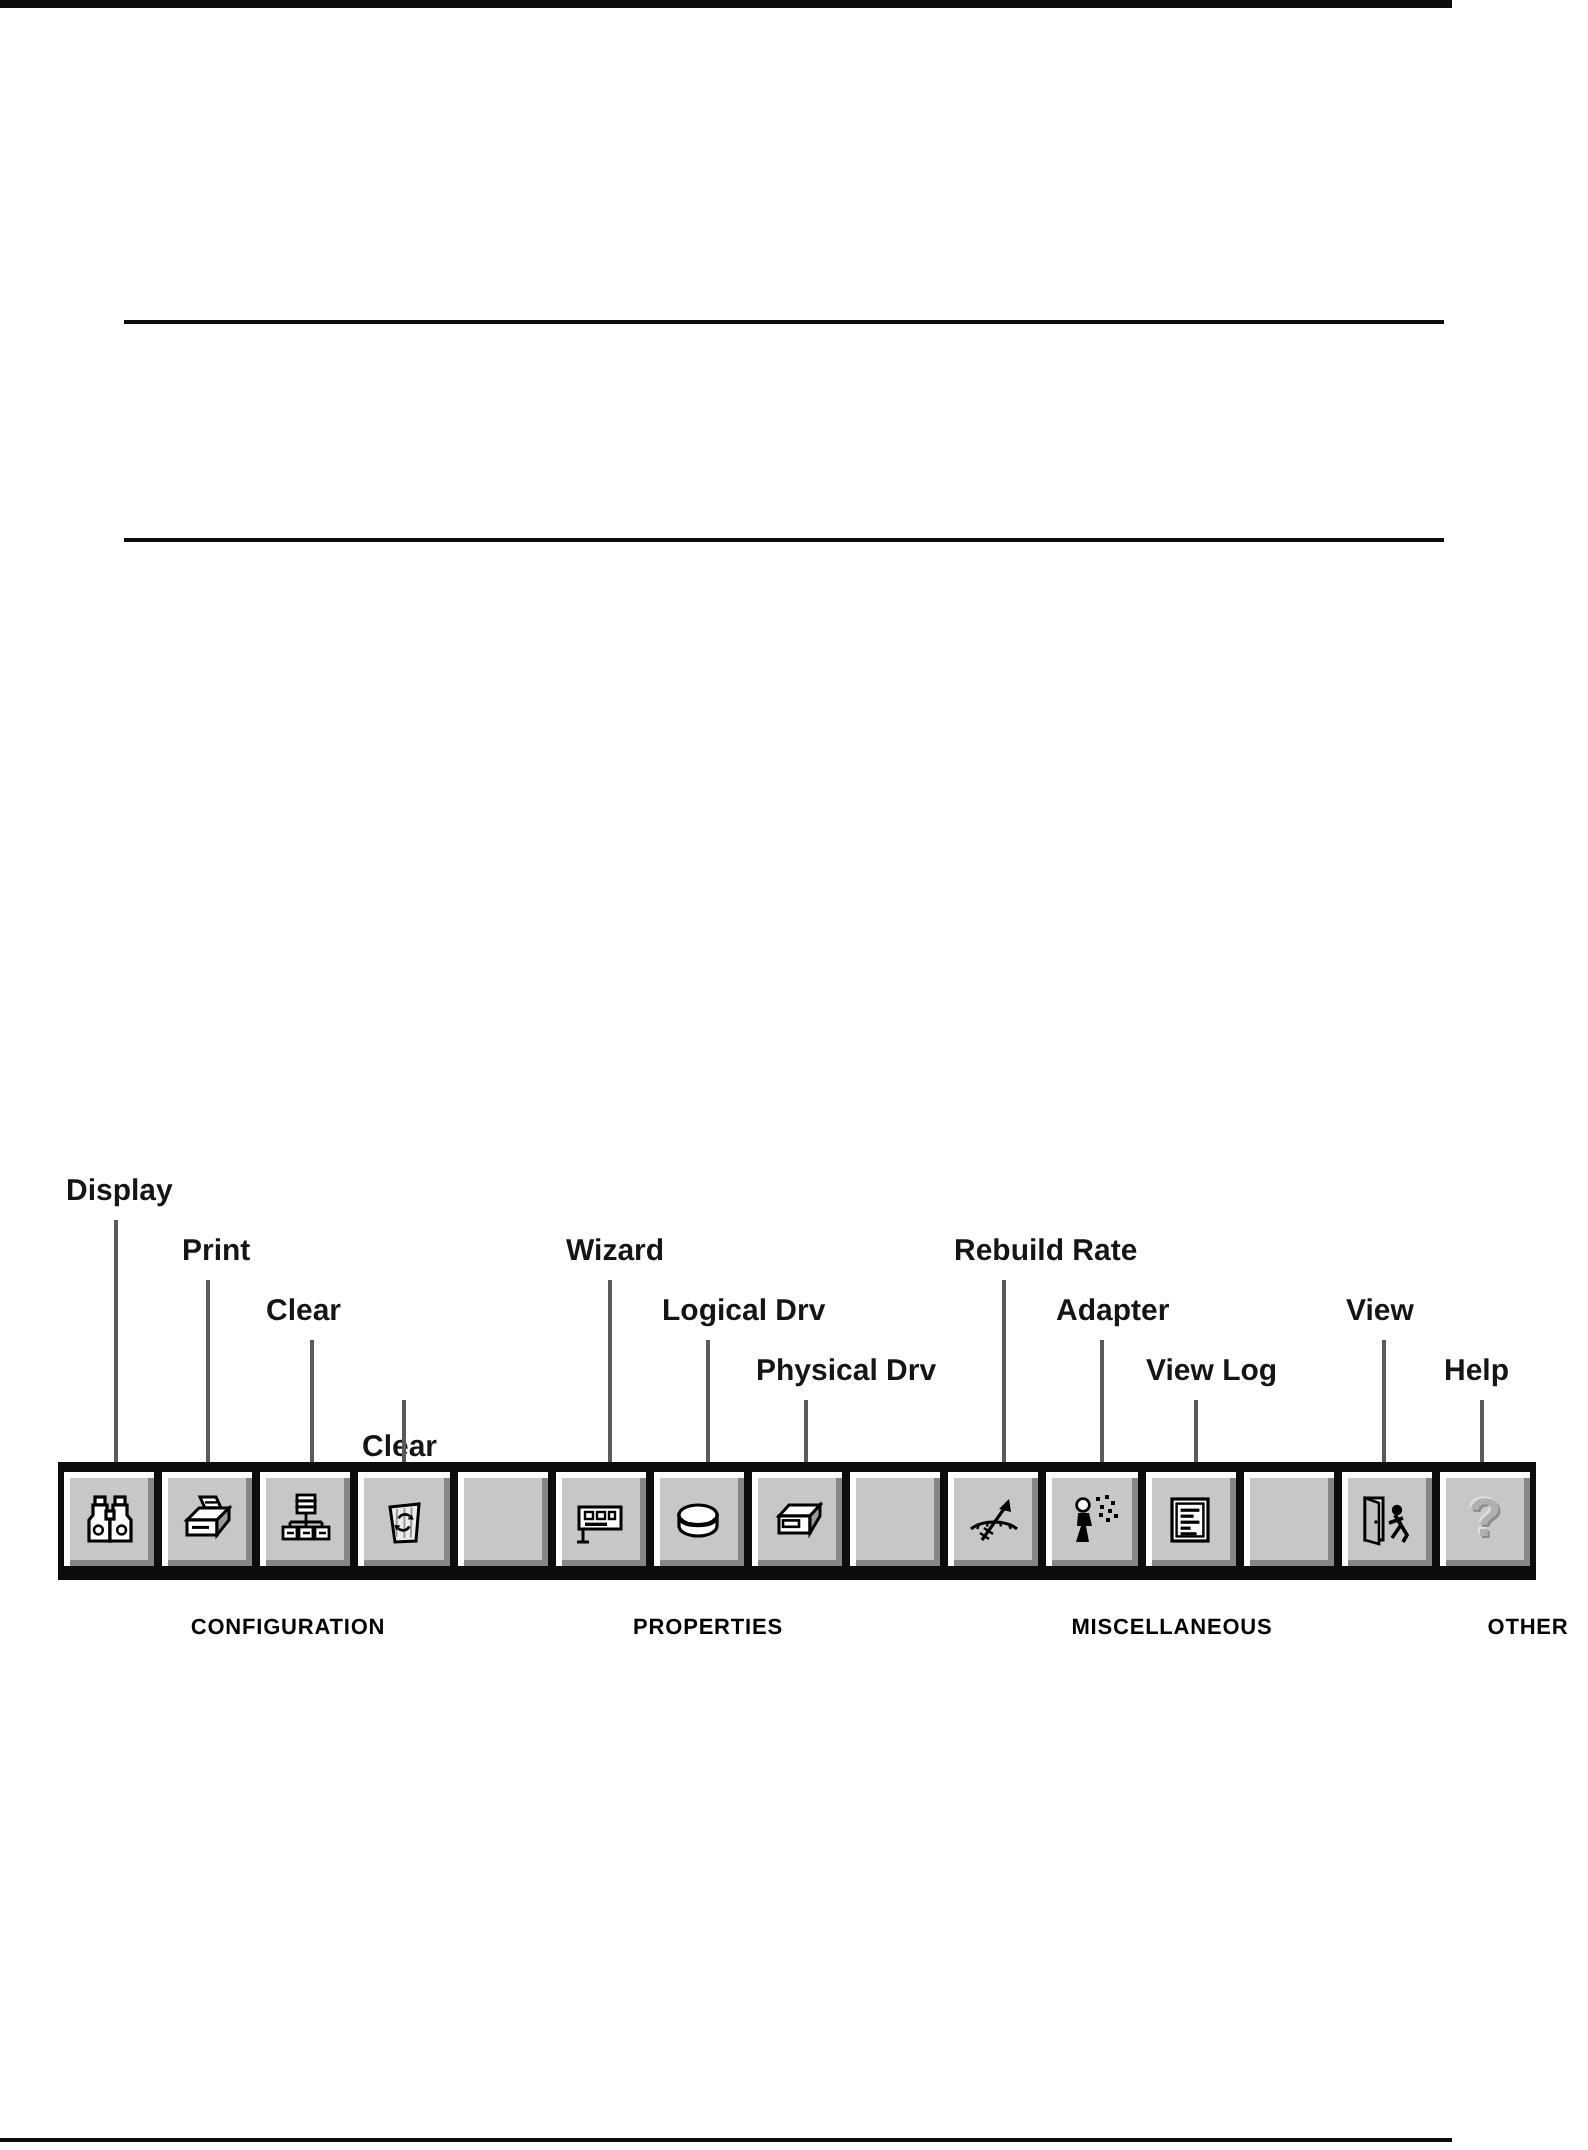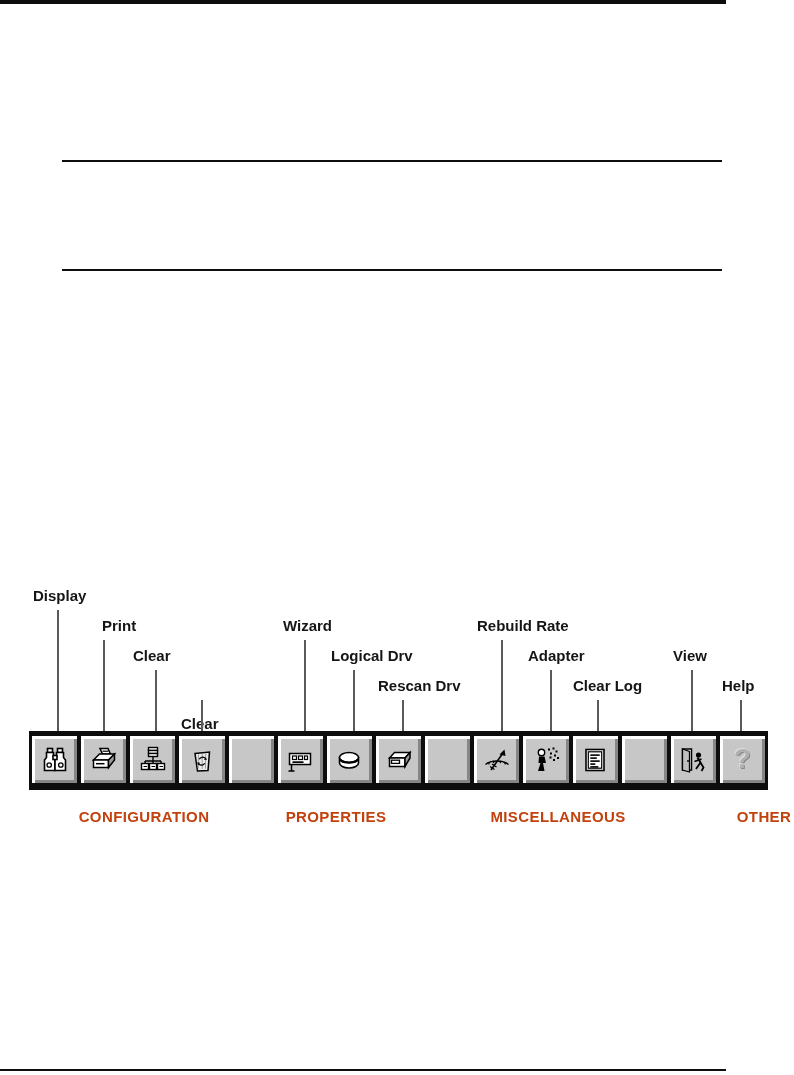--- a/index.html
+++ b/index.html
@@ -19,43 +19,43 @@
            background:#0d0d0d;box-sizing:border-box;
            padding:4px 2px 6px 2px;display:flex;gap:2px;}
   .tb-btn{flex:1 1 0;background:#c7c7c7;border:1px solid #0d0d0d;box-sizing:border-box;
           box-shadow:inset 3px 3px 0 #ffffff, inset -3px -3px 0 #868686;
           display:flex;align-items:center;justify-content:center;}
   .tb-btn svg{display:block;}
   .qmark{font-size:27px;font-weight:700;color:#b0b0b0;
          text-shadow:-1px -1px 0 #dedede,1px 1px 0 #8a8a8a;line-height:1;}
 
   .group-label{position:absolute;top:808px;transform:translateX(-50%);
-               font-size:15px;font-weight:700;letter-spacing:0.4px;color:#c2410c;
+               font-size:11px;font-weight:700;letter-spacing:0.4px;color:#000000;
                white-space:nowrap;}
 </style>
 </head>
 <body>
 
 <div class="page">
 
   <div class="hbar top-bar"></div>
   <div class="hbar rule1"></div>
   <div class="hbar rule2"></div>
   <div class="hbar bottom-rule"></div>
 
   <div class="callout-label" style="left:33px;top:587px">Display</div>
-  <div class="callout-label" style="left:102px;top:617px">Print</div>
+  <div class="callout-label" style="left:91px;top:617px">Print</div>
   <div class="callout-label" style="left:133px;top:647px">Clear</div>
   <div class="callout-label" style="left:181px;top:715px">Clear</div>
   <div class="callout-label" style="left:283px;top:617px">Wizard</div>
   <div class="callout-label" style="left:331px;top:647px">Logical Drv</div>
-  <div class="callout-label" style="left:378px;top:677px">Rescan Drv</div>
+  <div class="callout-label" style="left:378px;top:677px">Physical Drv</div>
   <div class="callout-label" style="left:477px;top:617px">Rebuild Rate</div>
   <div class="callout-label" style="left:528px;top:647px">Adapter</div>
-  <div class="callout-label" style="left:573px;top:677px">Clear Log</div>
+  <div class="callout-label" style="left:573px;top:677px">View Log</div>
   <div class="callout-label" style="left:673px;top:647px">View</div>
   <div class="callout-label" style="left:722px;top:677px">Help</div>
 
   <div class="leader" style="left:57px;top:610px;height:121px"></div>
   <div class="leader" style="left:103px;top:640px;height:91px"></div>
   <div class="leader" style="left:155px;top:670px;height:61px"></div>
   <div class="leader" style="left:201px;top:700px;height:31px"></div>
   <div class="leader" style="left:304px;top:640px;height:91px"></div>
   <div class="leader" style="left:353px;top:670px;height:61px"></div>
   <div class="leader" style="left:402px;top:700px;height:31px"></div>
@@ -207,17 +207,17 @@
       </svg>
     </div>
 
     <div class="tb-btn">
       <span class="qmark">?</span>
     </div>
 
   </div>
 
   <div class="group-label" style="left:144px">CONFIGURATION</div>
-  <div class="group-label" style="left:336px">PROPERTIES</div>
-  <div class="group-label" style="left:558px">MISCELLANEOUS</div>
+  <div class="group-label" style="left:354px">PROPERTIES</div>
+  <div class="group-label" style="left:586px">MISCELLANEOUS</div>
   <div class="group-label" style="left:764px">OTHER</div>
 
 </div>
 
 </body></html>

